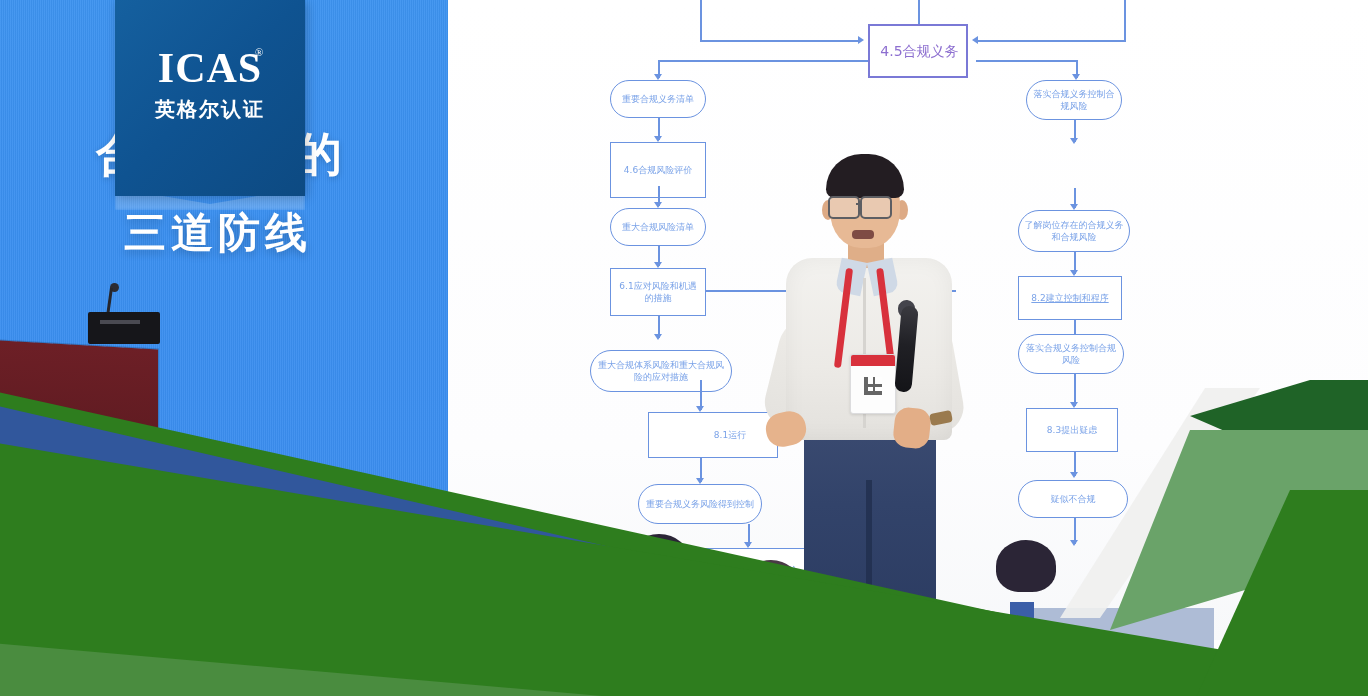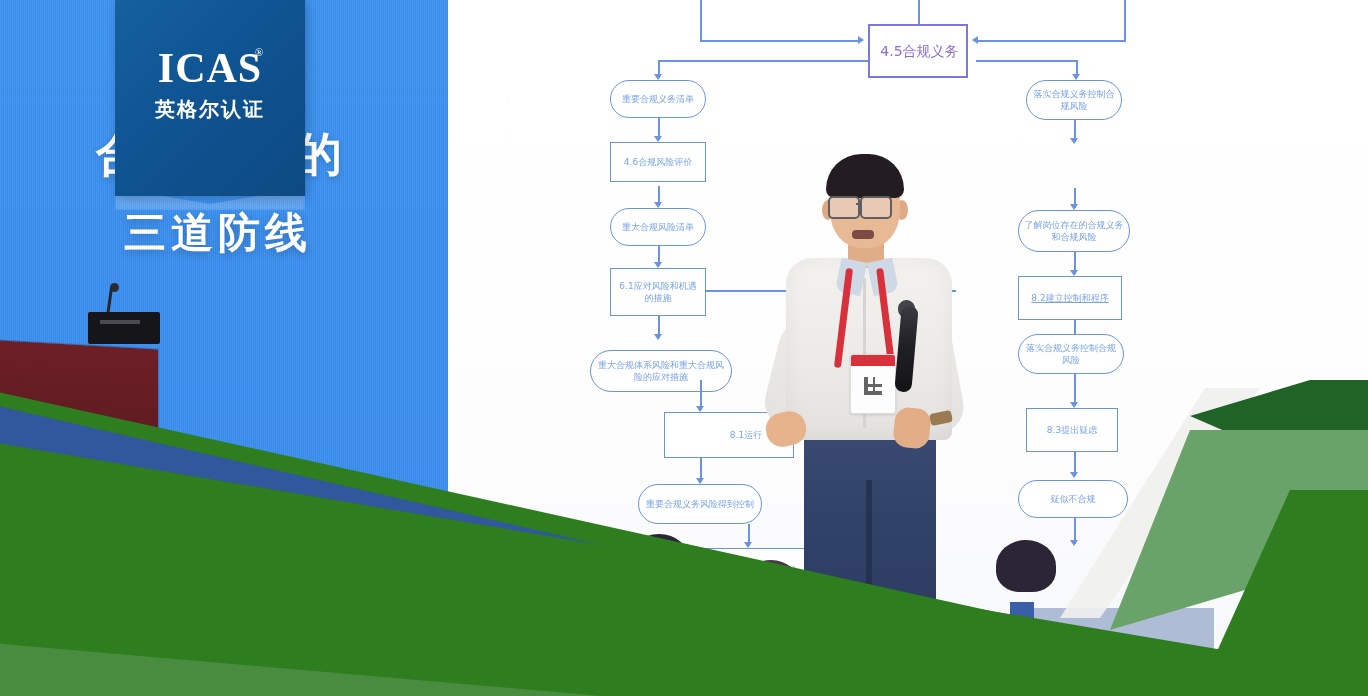--- a/index.html
+++ b/index.html
@@ -290,38 +290,38 @@
     <div class="arw" style="left:206px;top:74px;"></div>
 
     <div class="line h" style="left:528px;top:60px;width:102px;"></div>
     <div class="line v" style="left:628px;top:60px;height:18px;"></div>
     <div class="arw" style="left:624px;top:74px;"></div>
 
     <div class="node round" style="left:162px;top:80px;width:96px;height:38px;">重要合规义务清单</div>
     <div class="line v" style="left:210px;top:118px;height:22px;"></div>
     <div class="arw" style="left:206px;top:136px;"></div>
 
-    <div class="node" style="left:162px;top:142px;width:96px;height:40px;">4.6合规风险评价</div>
+    <div class="node" style="left:162px;top:142px;width:96px;height:56px;">4.6合规风险评价</div>
     <div class="line v" style="left:210px;top:186px;height:20px;"></div>
     <div class="arw" style="left:206px;top:202px;"></div>
 
     <div class="node round" style="left:162px;top:208px;width:96px;height:38px;">重大合规风险清单</div>
     <div class="line v" style="left:210px;top:246px;height:20px;"></div>
     <div class="arw" style="left:206px;top:262px;"></div>
 
     <div class="node" style="left:162px;top:268px;width:96px;height:48px;">6.1应对风险和机遇的措施</div>
     <div class="line v" style="left:210px;top:316px;height:22px;"></div>
     <div class="arw" style="left:206px;top:334px;"></div>
     <div class="line h" style="left:258px;top:290px;width:250px;"></div>
 
     <div class="node round" style="left:142px;top:338px;width:142px;height:42px;margin-top:12px;">重大合规体系风险和重大合规风险的应对措施</div>
     <div class="line v" style="left:252px;top:380px;height:30px;"></div>
     <div class="arw" style="left:248px;top:406px;"></div>
 
-    <div class="node" style="left:216px;top:412px;width:130px;height:46px;padding-left:38px;">8.1运行</div>
+    <div class="node" style="left:200px;top:412px;width:130px;height:46px;padding-left:38px;">8.1运行</div>
     <div class="line v" style="left:252px;top:458px;height:24px;"></div>
     <div class="arw" style="left:248px;top:478px;"></div>
 
     <div class="node round" style="left:190px;top:484px;width:124px;height:40px;">重要合规义务风险得到控制</div>
     <div class="line v" style="left:300px;top:524px;height:22px;"></div>
     <div class="arw" style="left:296px;top:542px;"></div>
 
     <div class="node" style="left:250px;top:548px;width:112px;height:44px;">9.1监视测量分析评价</div>
 
     <div class="node round" style="left:578px;top:80px;width:96px;height:40px;">落实合规义务控制合规风险</div>

